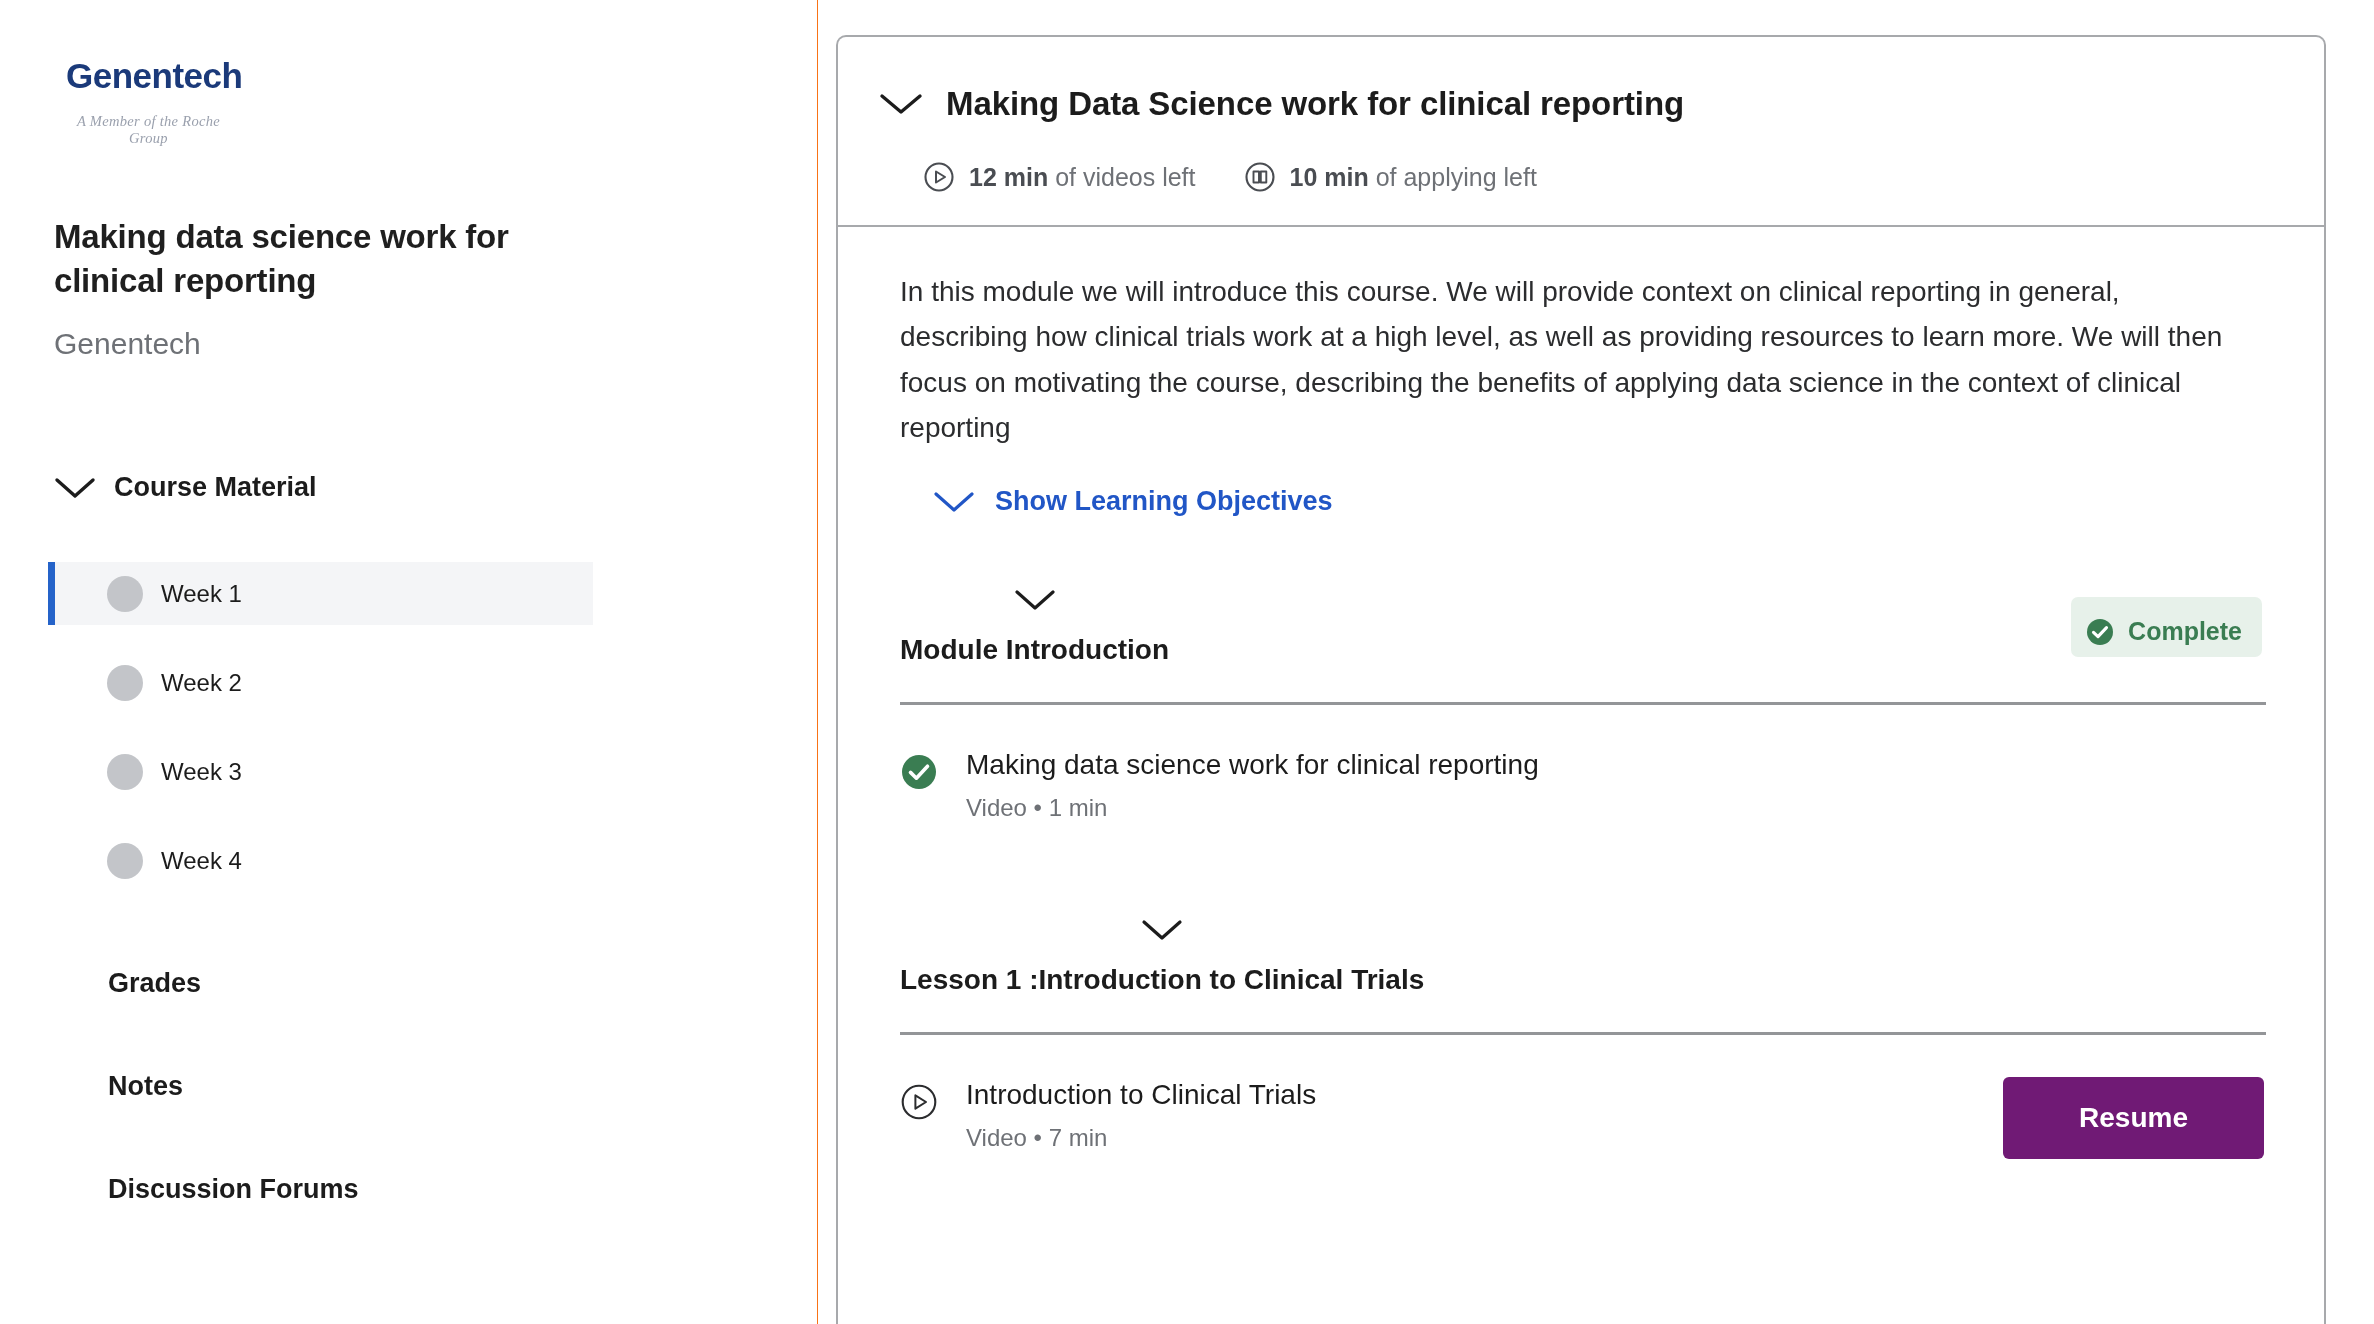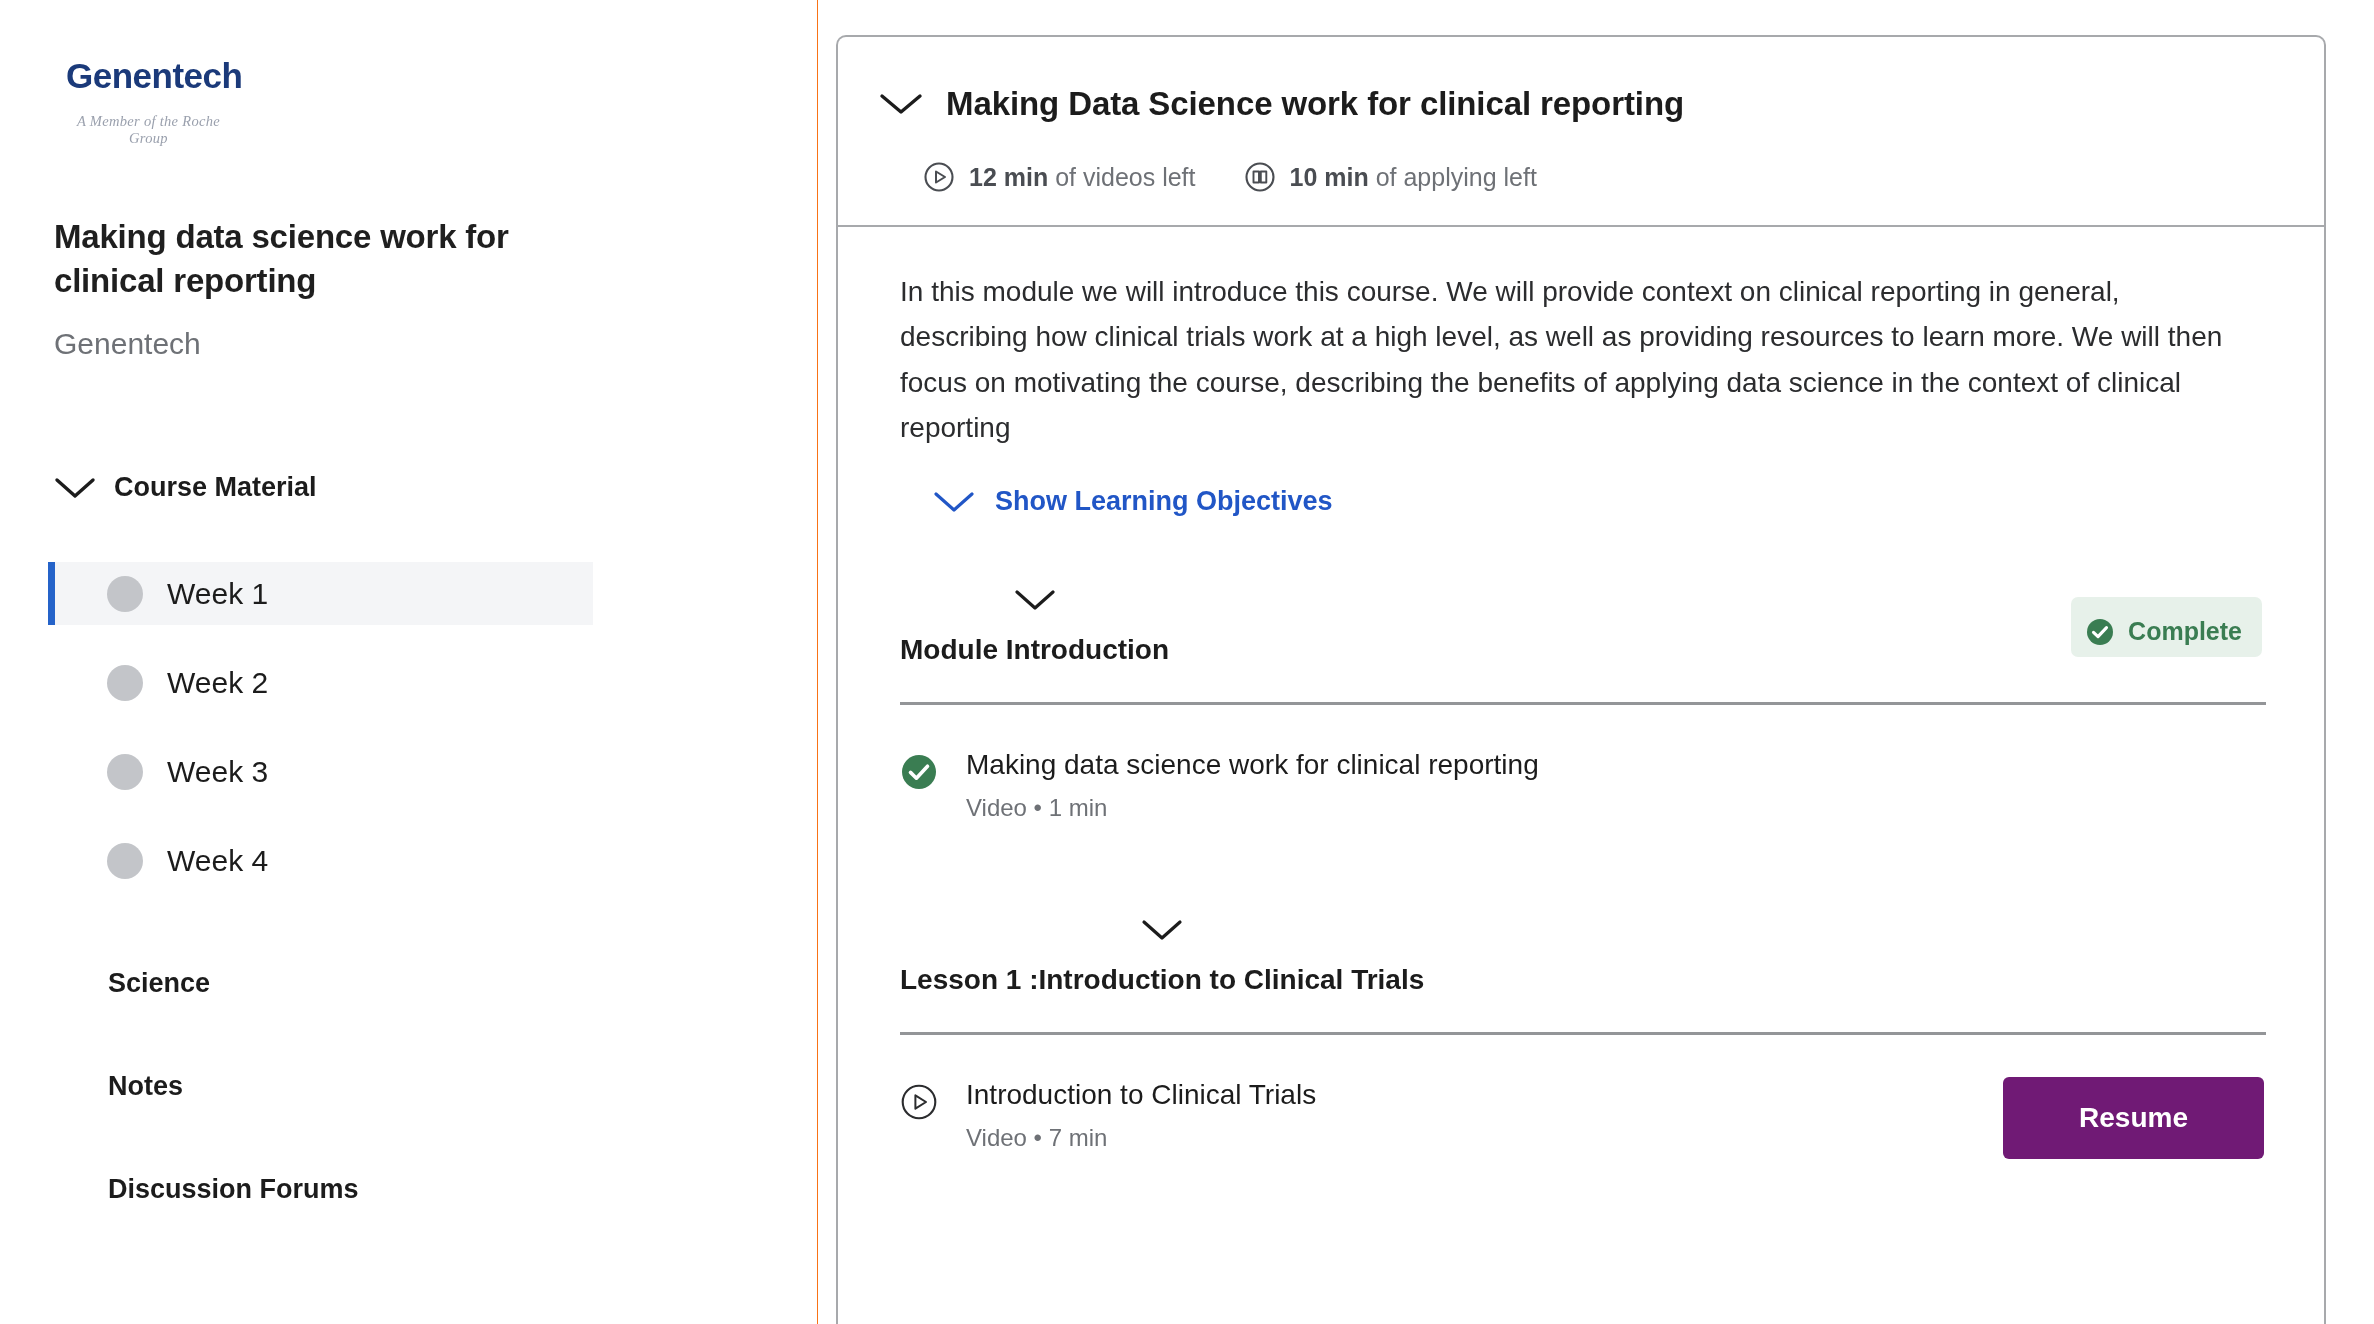--- a/index.html
+++ b/index.html
@@ -107,22 +107,22 @@
     border-left: 7px solid #2563c9;
     padding-left: 52px;
   }
   .week-dot {
     width: 36px; height: 36px;
     border-radius: 50%;
     background: #c3c5c9;
     flex: 0 0 36px;
   }
   .week-label {
-    margin-left: 24px;
-    font-size: 30px;
+    margin-left: 18px;
+    font-size: 24px;
     color: #1c1c1c;
   }
 
   .nav-links { position: absolute; left: 108px; top: 968px; }
   .nav-link {
     font-size: 27px;
     font-weight: 700;
     color: #1c1c1c;
     margin-bottom: 72px;
     display: block;
@@ -275,21 +275,21 @@
         <span class="week-dot"></span>
         <span class="week-label">Week 3</span>
       </div>
       <div class="week-item">
         <span class="week-dot"></span>
         <span class="week-label">Week 4</span>
       </div>
     </div>
 
     <nav class="nav-links">
-      <span class="nav-link">Science</span>
+      <span class="nav-link">Grades</span>
       <span class="nav-link">Notes</span>
       <span class="nav-link">Discussion Forums</span>
     </nav>
 
   </aside>
 
   <main class="main">
     <section class="card">
 
       <div class="card-header">

